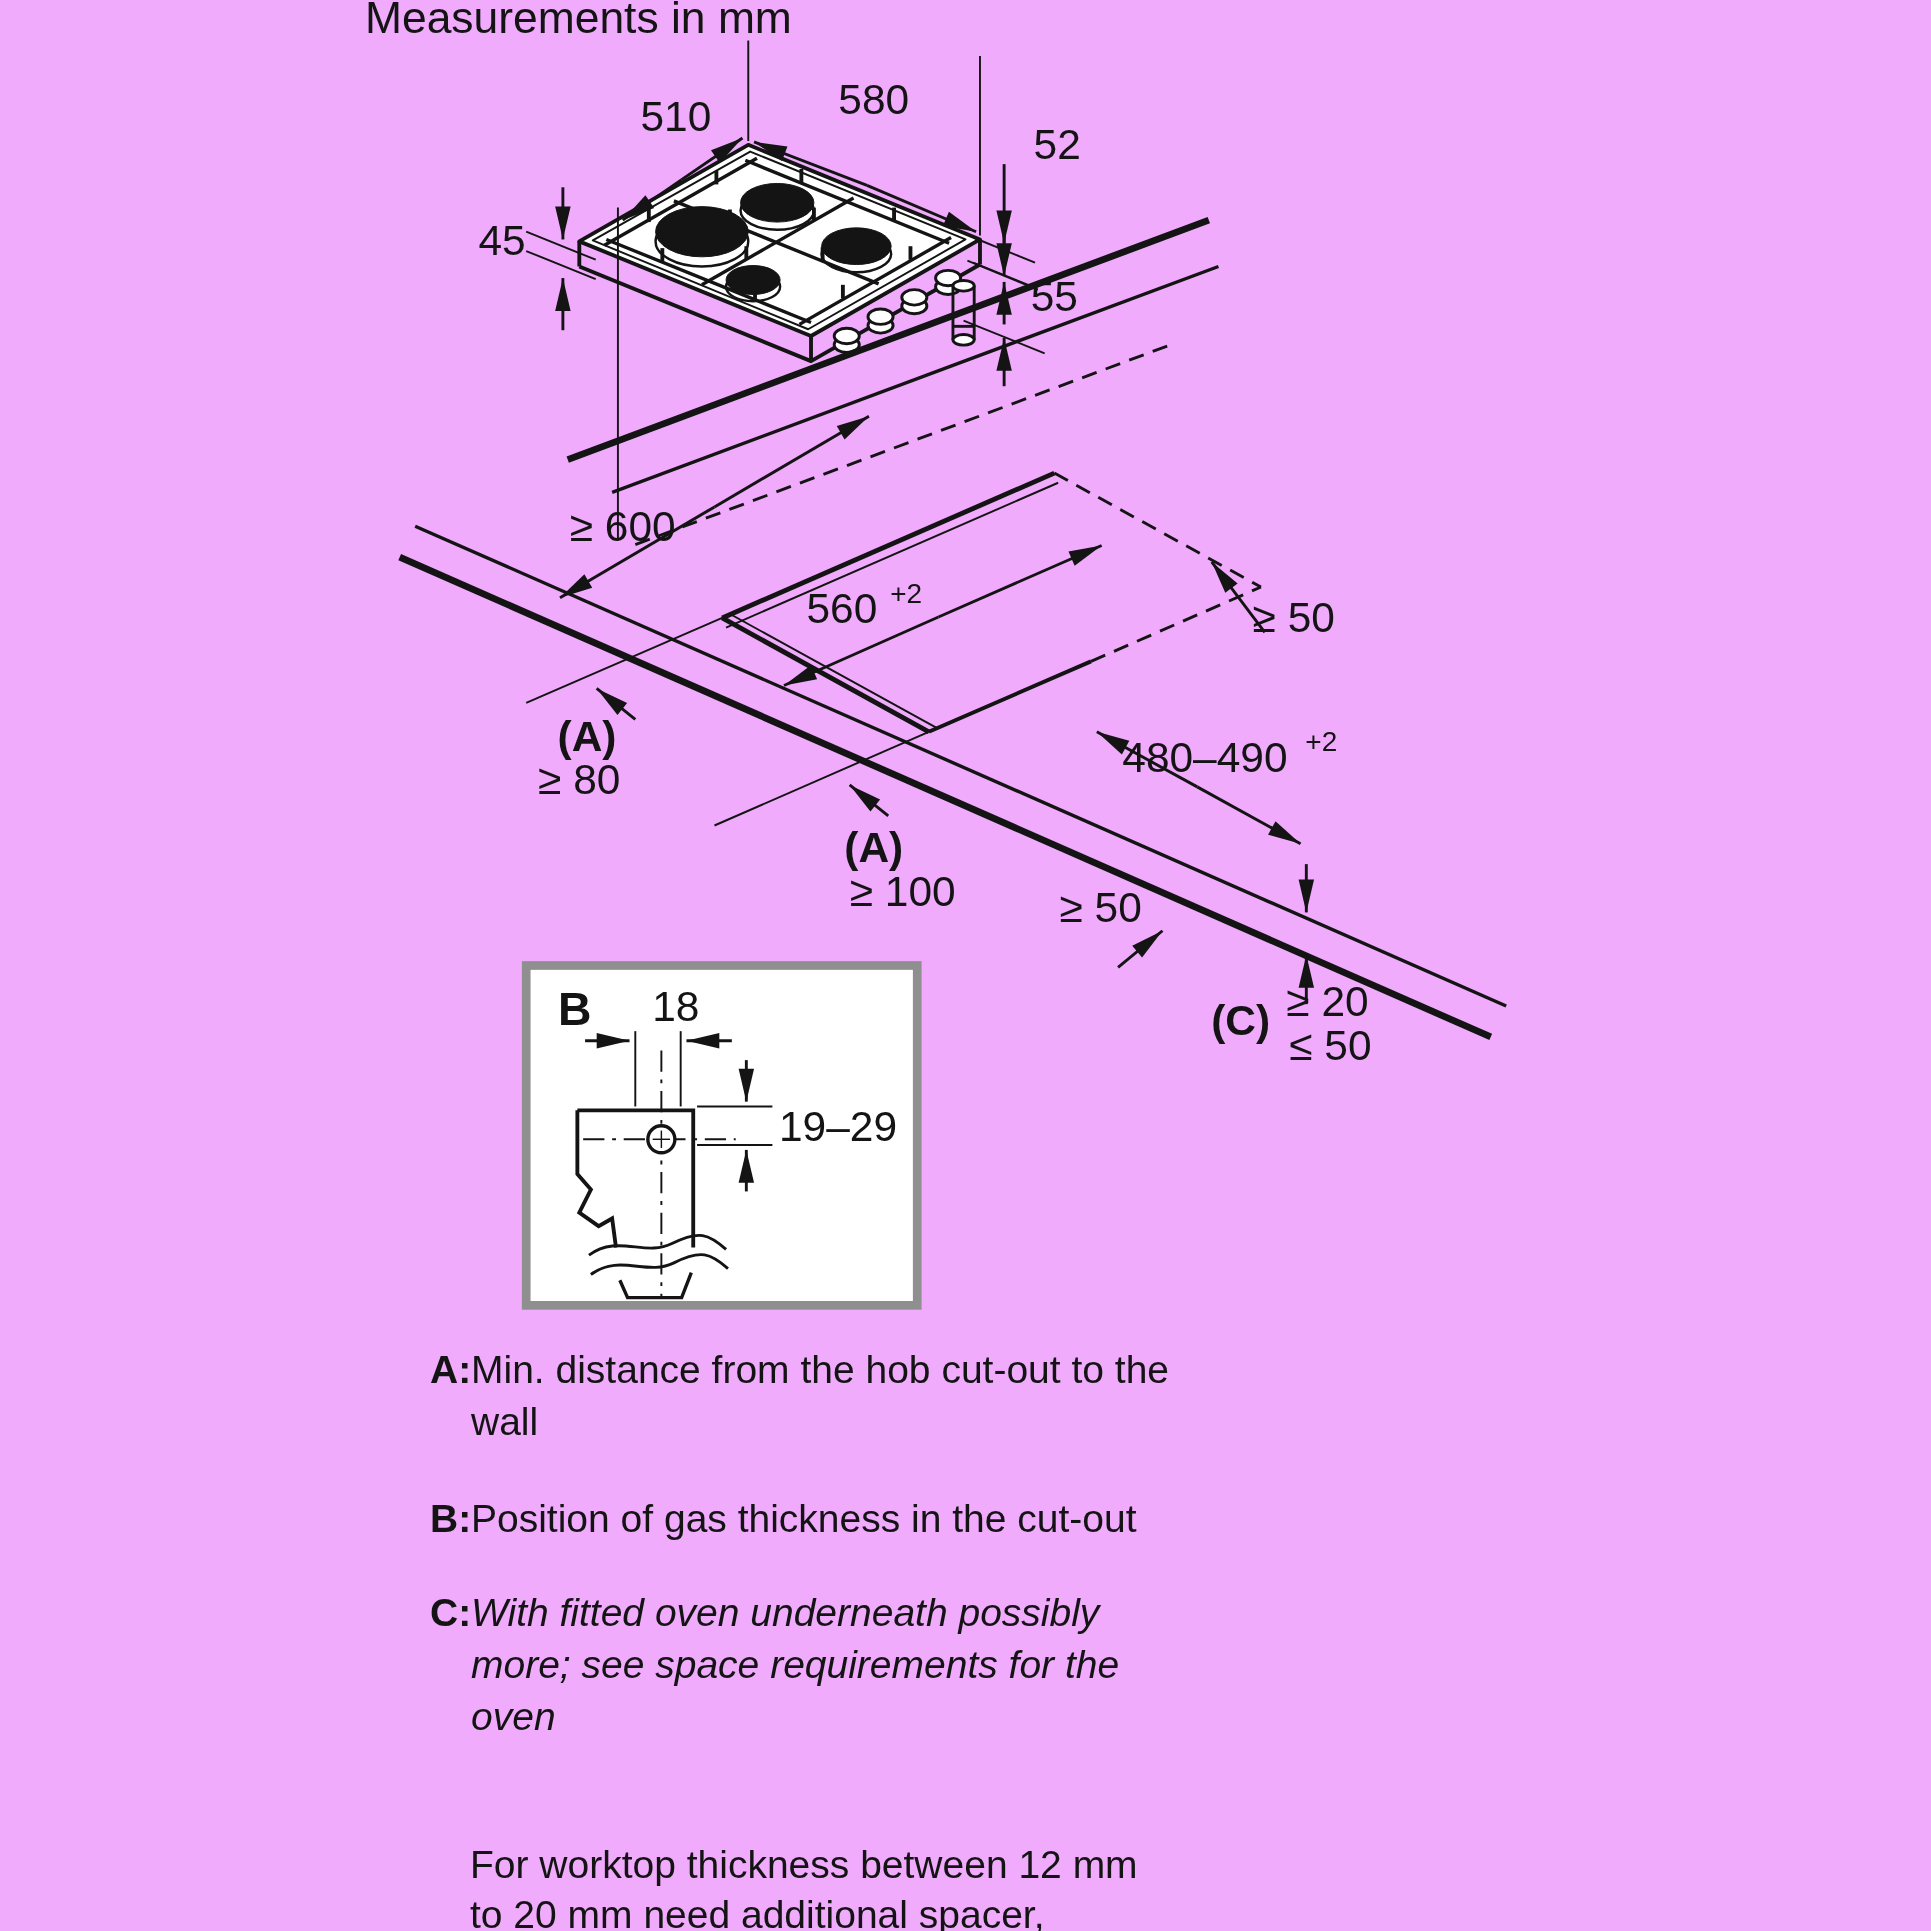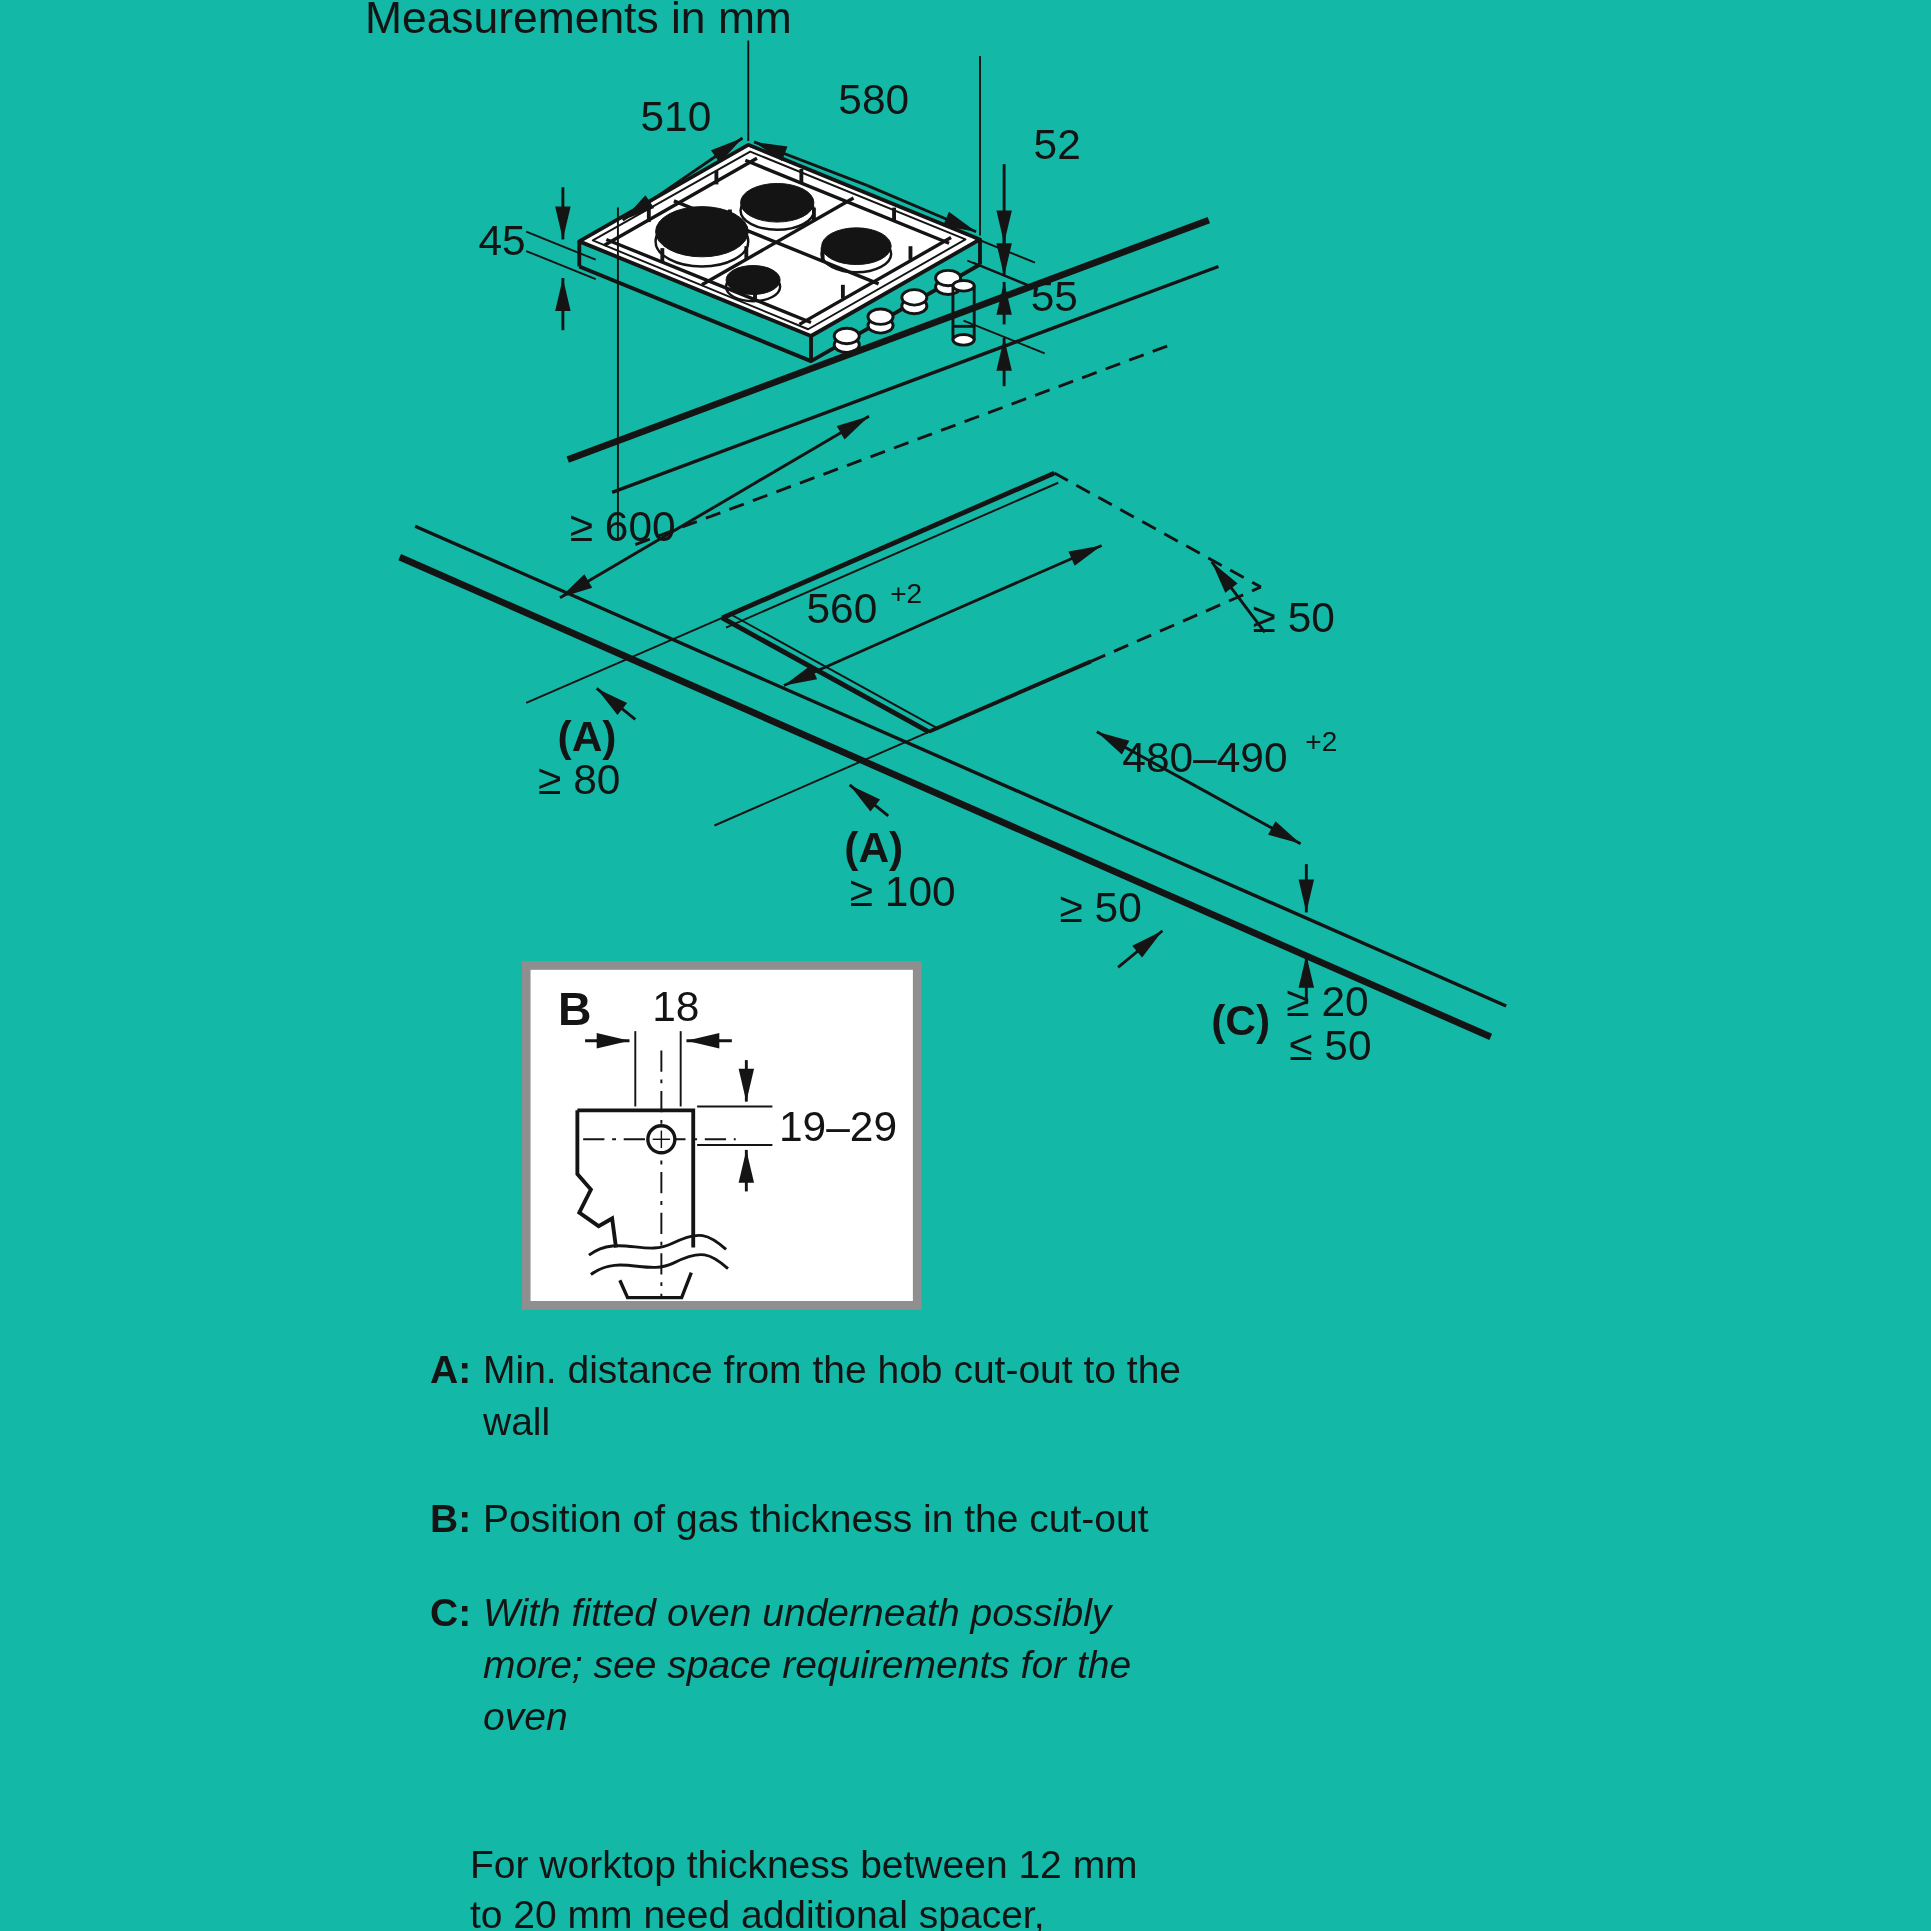--- a/index.html
+++ b/index.html
@@ -1,26 +1,26 @@
 <!DOCTYPE html>
 <html><head>
 <meta charset="utf-8">
 <style>
   html,body{margin:0;padding:0;background:#fff;width:1931px;height:1931px;
     font-family:"Liberation Sans",sans-serif;color:#141414;}
-  #stage{position:relative;width:1931px;height:1931px;overflow:hidden;background:#14b8a6;}
+  #stage{position:relative;width:1931px;height:1931px;overflow:hidden;background:#f0abfc;}
   svg{position:absolute;left:0;top:0;}
   svg text{fill:#141414;font-family:"Liberation Sans",sans-serif;}
   .dim{font-size:44px;}
   .dimb{font-size:44px;font-weight:bold;}
   .sup{font-size:29px;}
   .bigb{font-size:48px;font-weight:bold;}
   .legend-row{position:absolute;left:430px;display:flex;font-size:39px;line-height:52px;}
   .legend-key{font-weight:bold;width:41px;flex:none;}
-  .legend-text{display:block;margin-left:12px;}
+  .legend-text{display:block;}
   .note{position:absolute;left:470px;font-size:39px;line-height:50px;width:676px;}
   .w760{width:734px;} .w800{width:772px;} .w700{width:676px;font-style:italic;}
 </style>
 </head>
 <body>
 
 <div id="stage">
 
 <svg width="1931" height="1931" viewBox="0 0 2000 2000">
   <defs>

